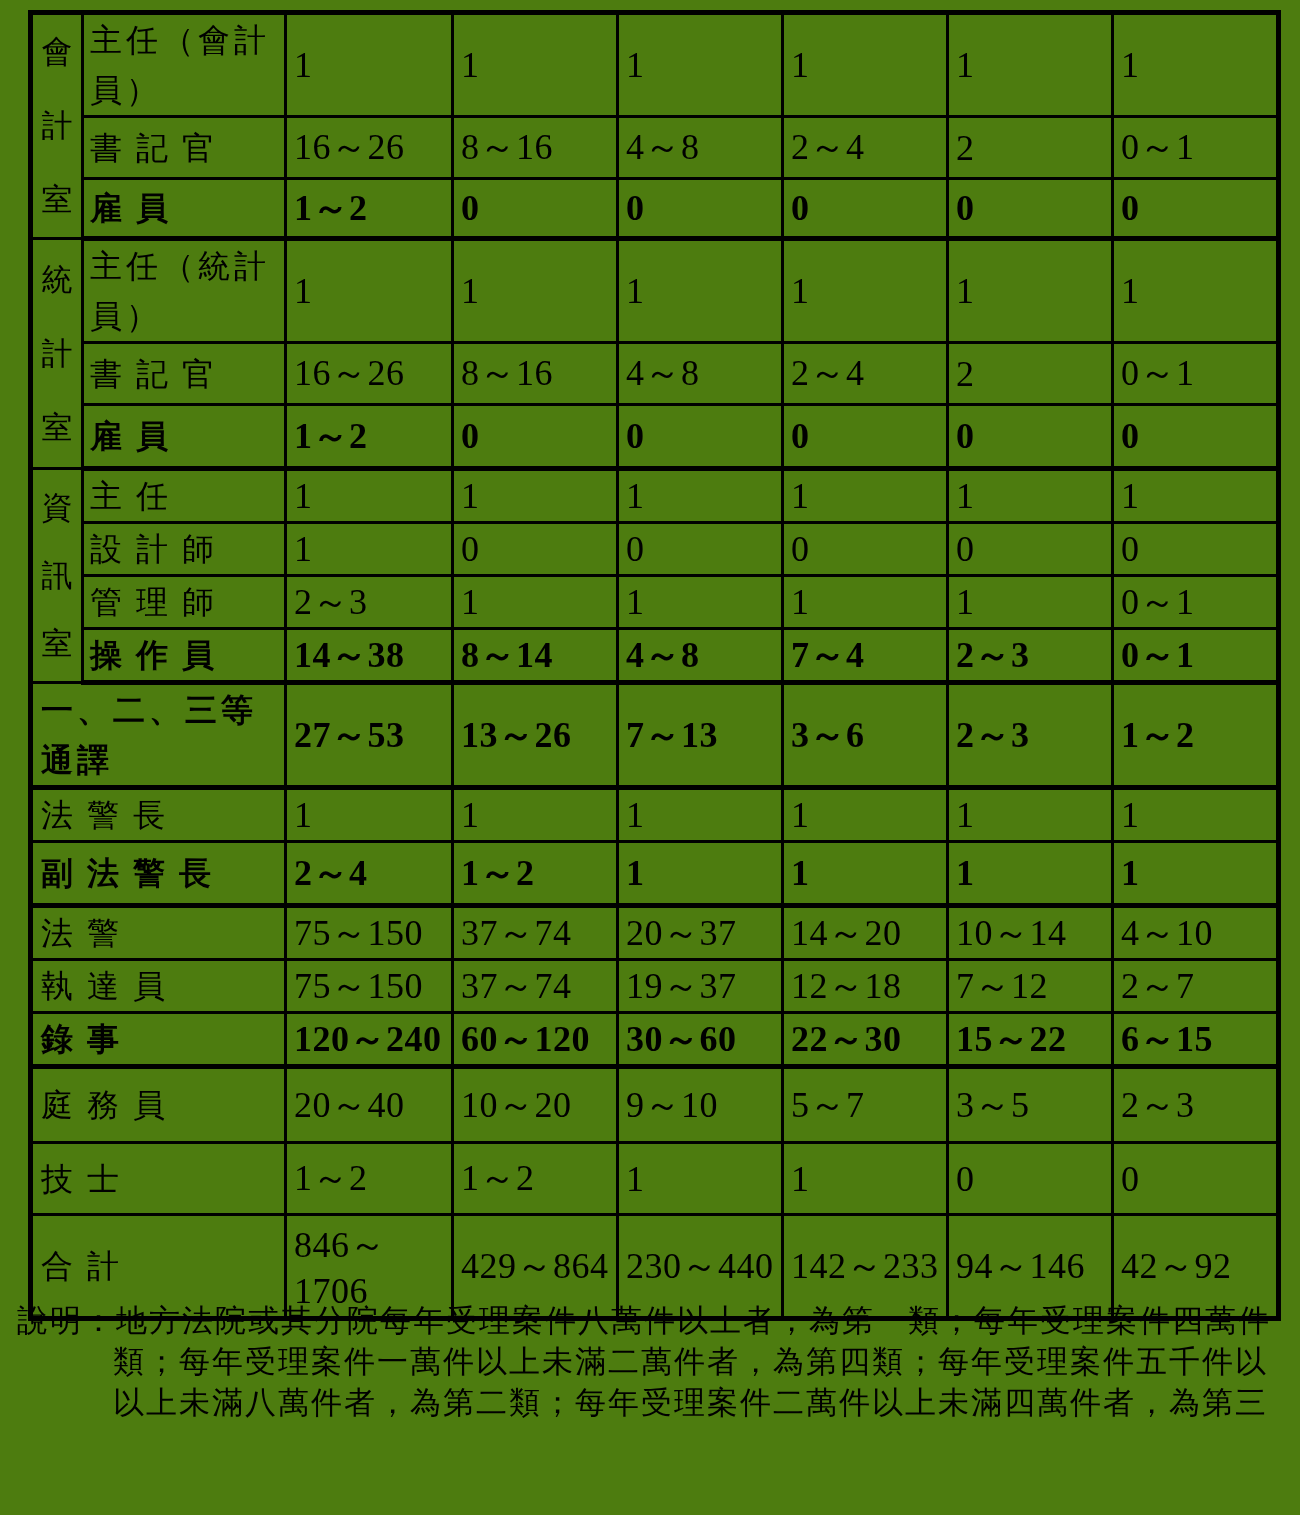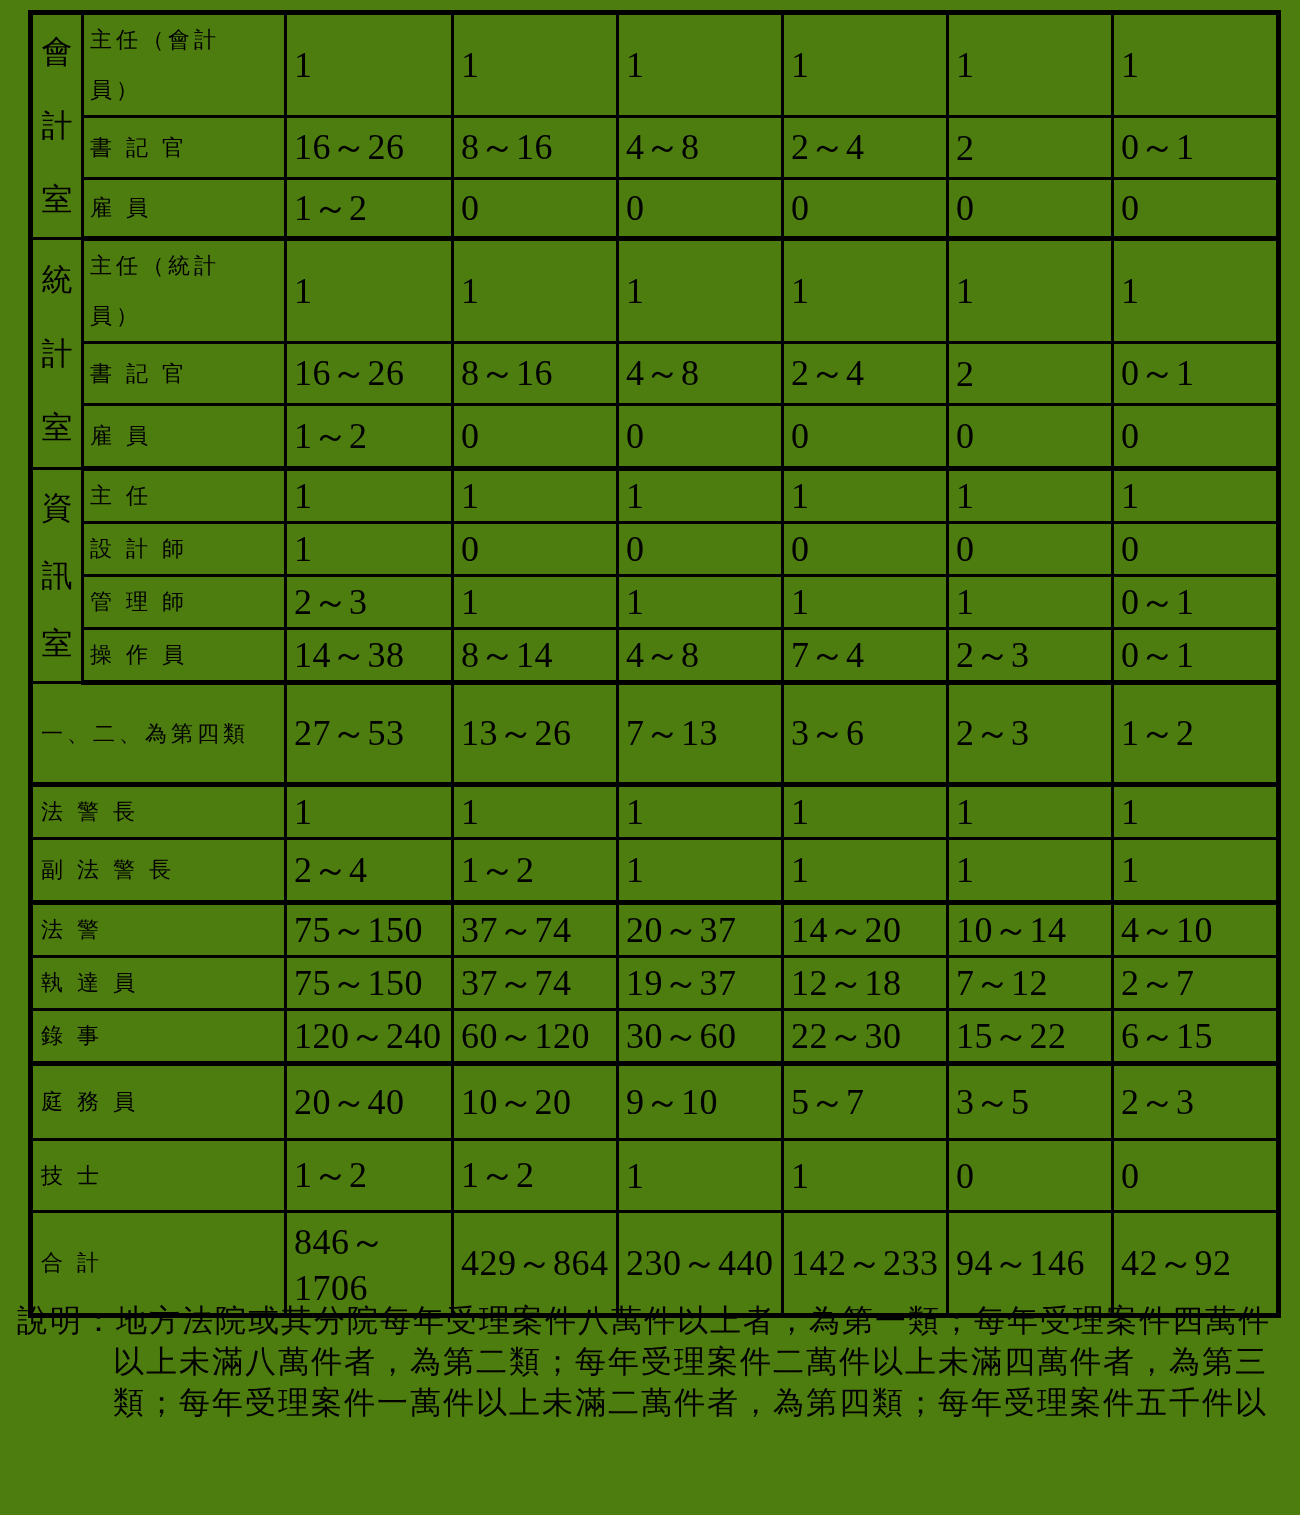--- a/index.html
+++ b/index.html
@@ -13,34 +13,34 @@
     border-collapse:collapse;table-layout:fixed;
     position:absolute;left:28px;top:10px;
     width:1250px;
     border:5px solid #000;
   }
   table.staff td{
     border:3px solid #000;
     vertical-align:middle;
     overflow:hidden;
   }
-  tr.tb > td{border-bottom-width:5px;}
+  tr.tb > td{border-bottom-width:5px;font-weight:bold;}
   
   td.g{
     text-align:center;
     font-size:31px;
     line-height:74px;
     letter-spacing:0;
     word-break:break-all;
     padding:0;
   }
   td.g3{line-height:68px;}
   
   td.l{
-    font-size:22px;
+    font-size:32px;
     letter-spacing:14px;
     line-height:50px;
     padding:0 0 0 6px;
     white-space:pre-line;
     text-align:left;
   }
   td.ml{padding-left:8px;}
   td.tight{letter-spacing:4px;}
   
   td.v{
@@ -165,21 +165,21 @@
         <td class="l">操作員</td>
         <td class="v">14～38</td>
         <td class="v">8～14</td>
         <td class="v">4～8</td>
         <td class="v">7～4</td>
         <td class="v">2～3</td>
         <td class="v">0～1</td>
       </tr>
 
       <tr class="tb" style="height:102px">
-        <td class="l ml tight" colspan="2">一、二、為第四類</td>
+        <td class="l ml tight" colspan="2">一、二、三等通譯</td>
         <td class="v">27～53</td>
         <td class="v">13～26</td>
         <td class="v">7～13</td>
         <td class="v">3～6</td>
         <td class="v">2～3</td>
         <td class="v">1～2</td>
       </tr>
       <tr style="height:52px">
         <td class="l ml" colspan="2">法警長</td>
         <td class="v">1</td>
@@ -250,17 +250,17 @@
         <td class="v">230～440</td>
         <td class="v">142～233</td>
         <td class="v">94～146</td>
         <td class="v">42～92</td>
       </tr>
     </tbody>
   </table>
 
   <div class="note">
     <div>說明：地方法院或其分院每年受理案件八萬件以上者，為第一類；每年受理案件四萬件</div>
+    <div class="ind">類；每年受理案件一萬件以上未滿二萬件者，為第四類；每年受理案件五千件以</div>
     <div class="ind">以上未滿八萬件者，為第二類；每年受理案件二萬件以上未滿四萬件者，為第三</div>
-    <div class="ind">類；每年受理案件一萬件以上未滿二萬件者，為第四類；每年受理案件五千件以</div>
   </div>
 
 </div>
 
 </body></html>

